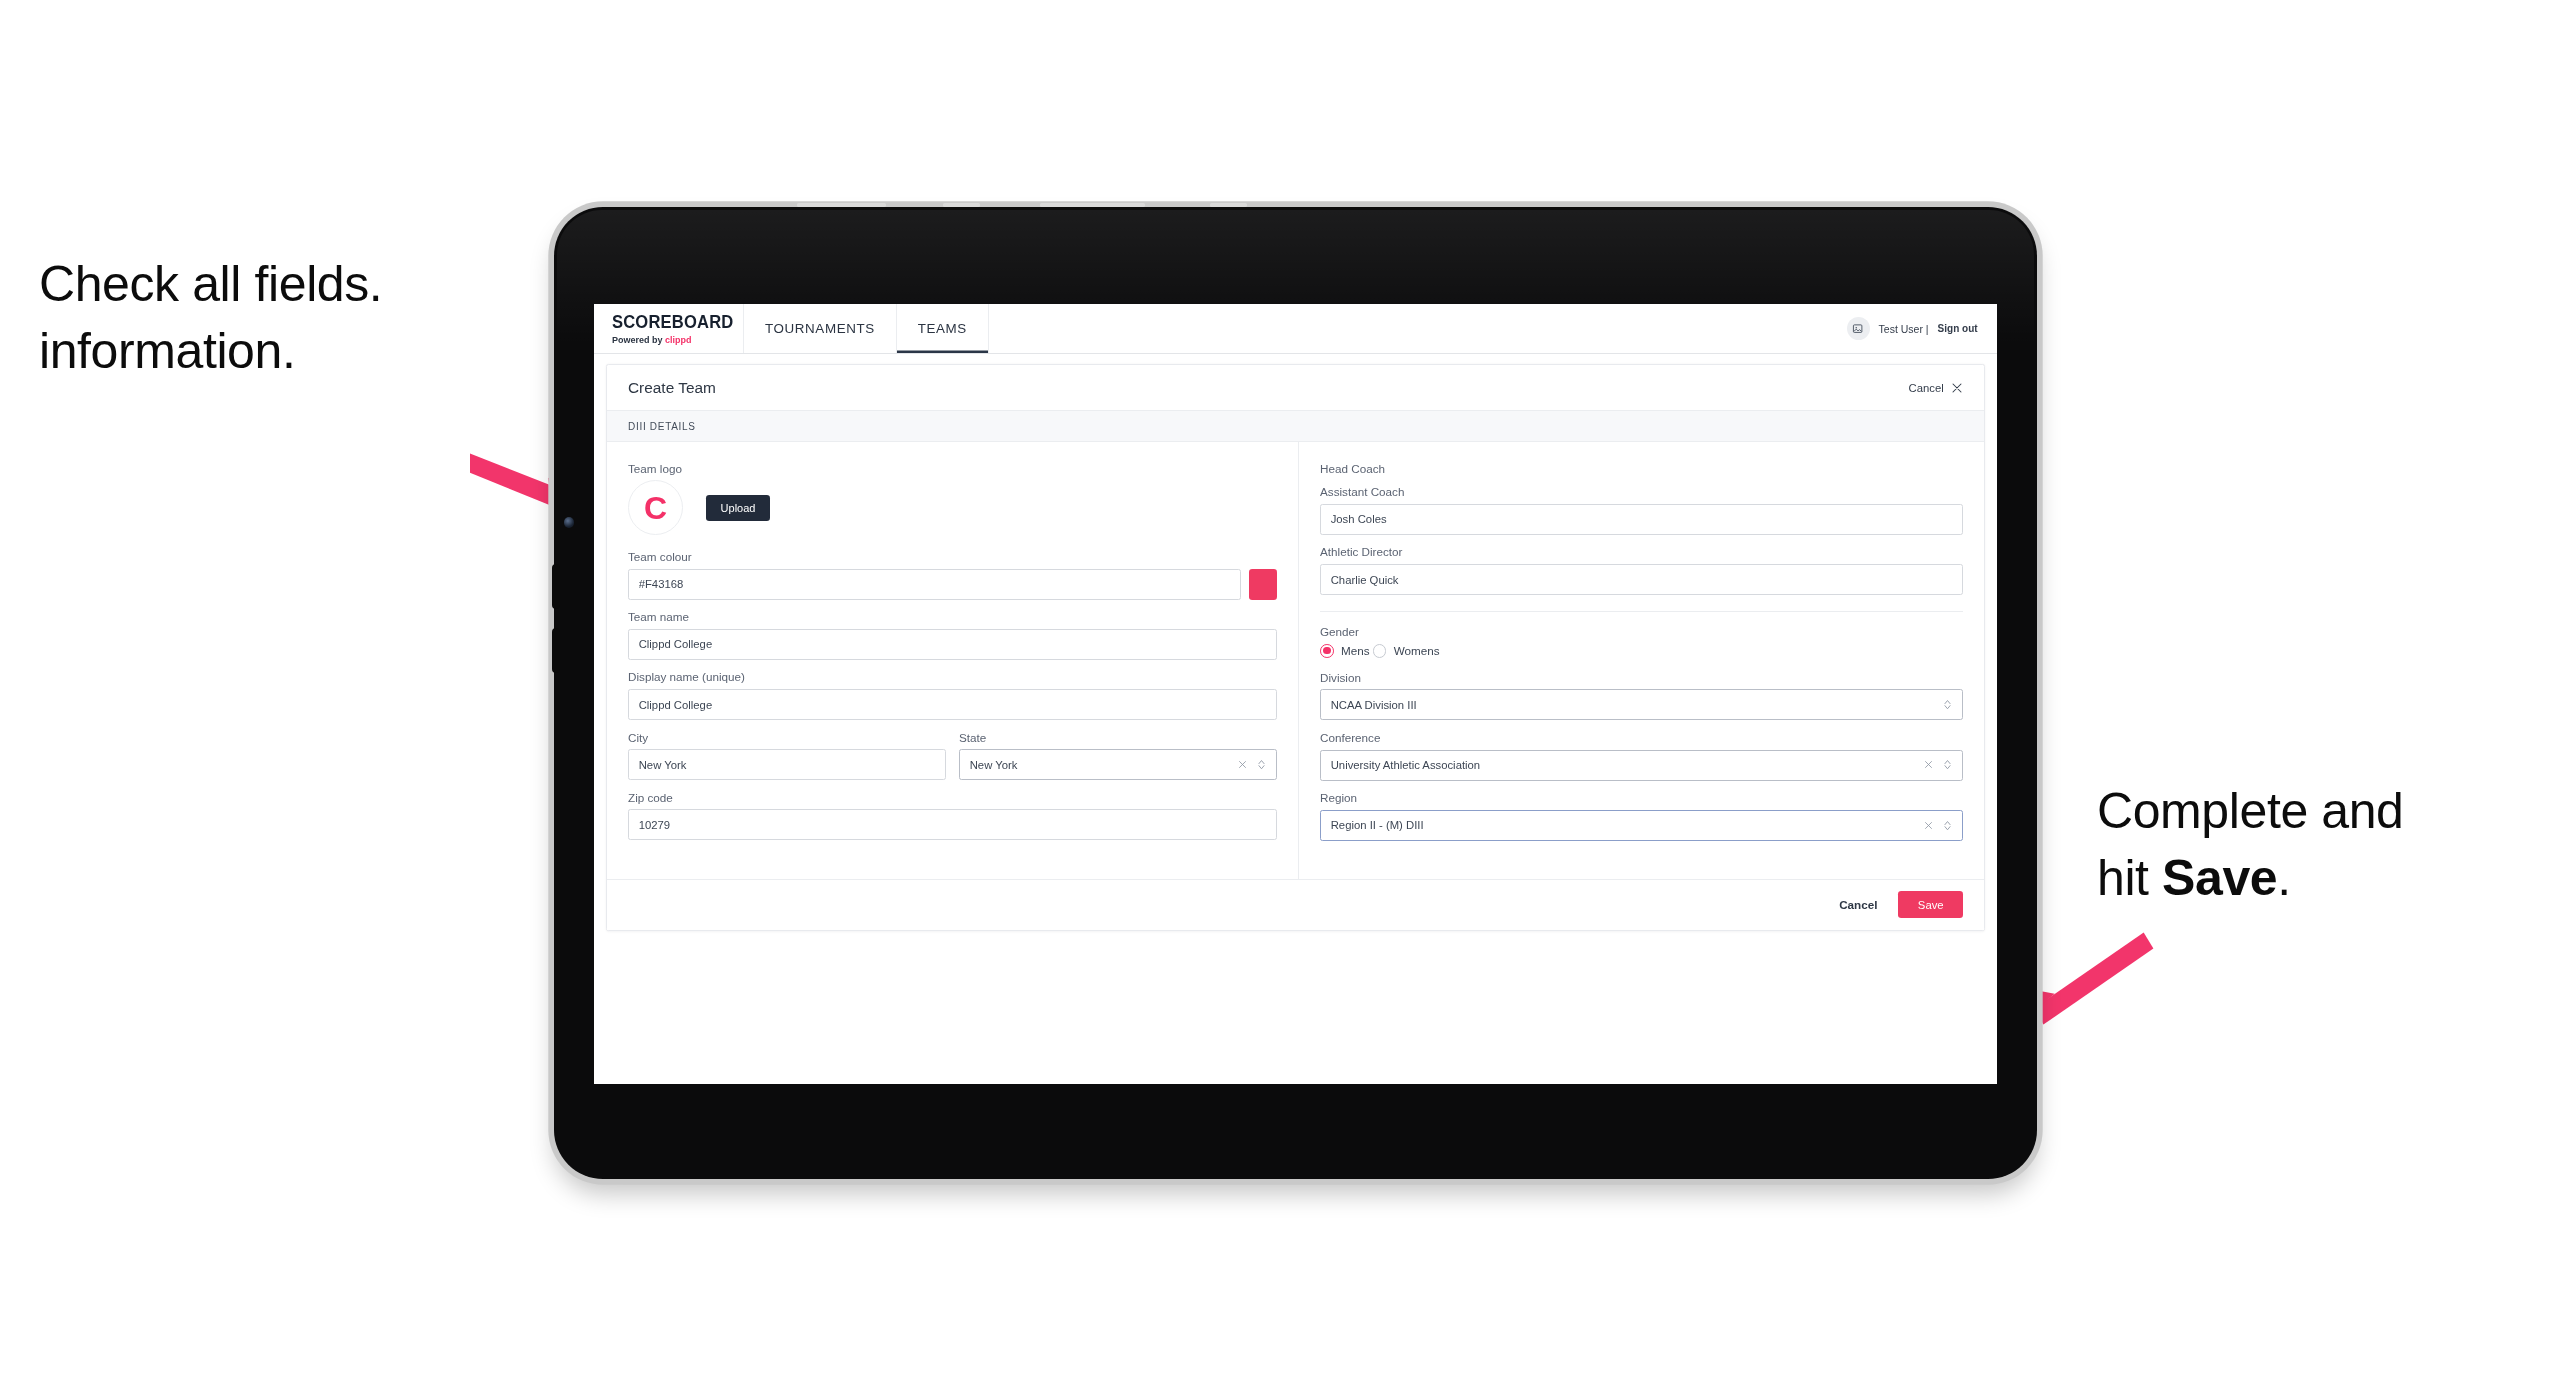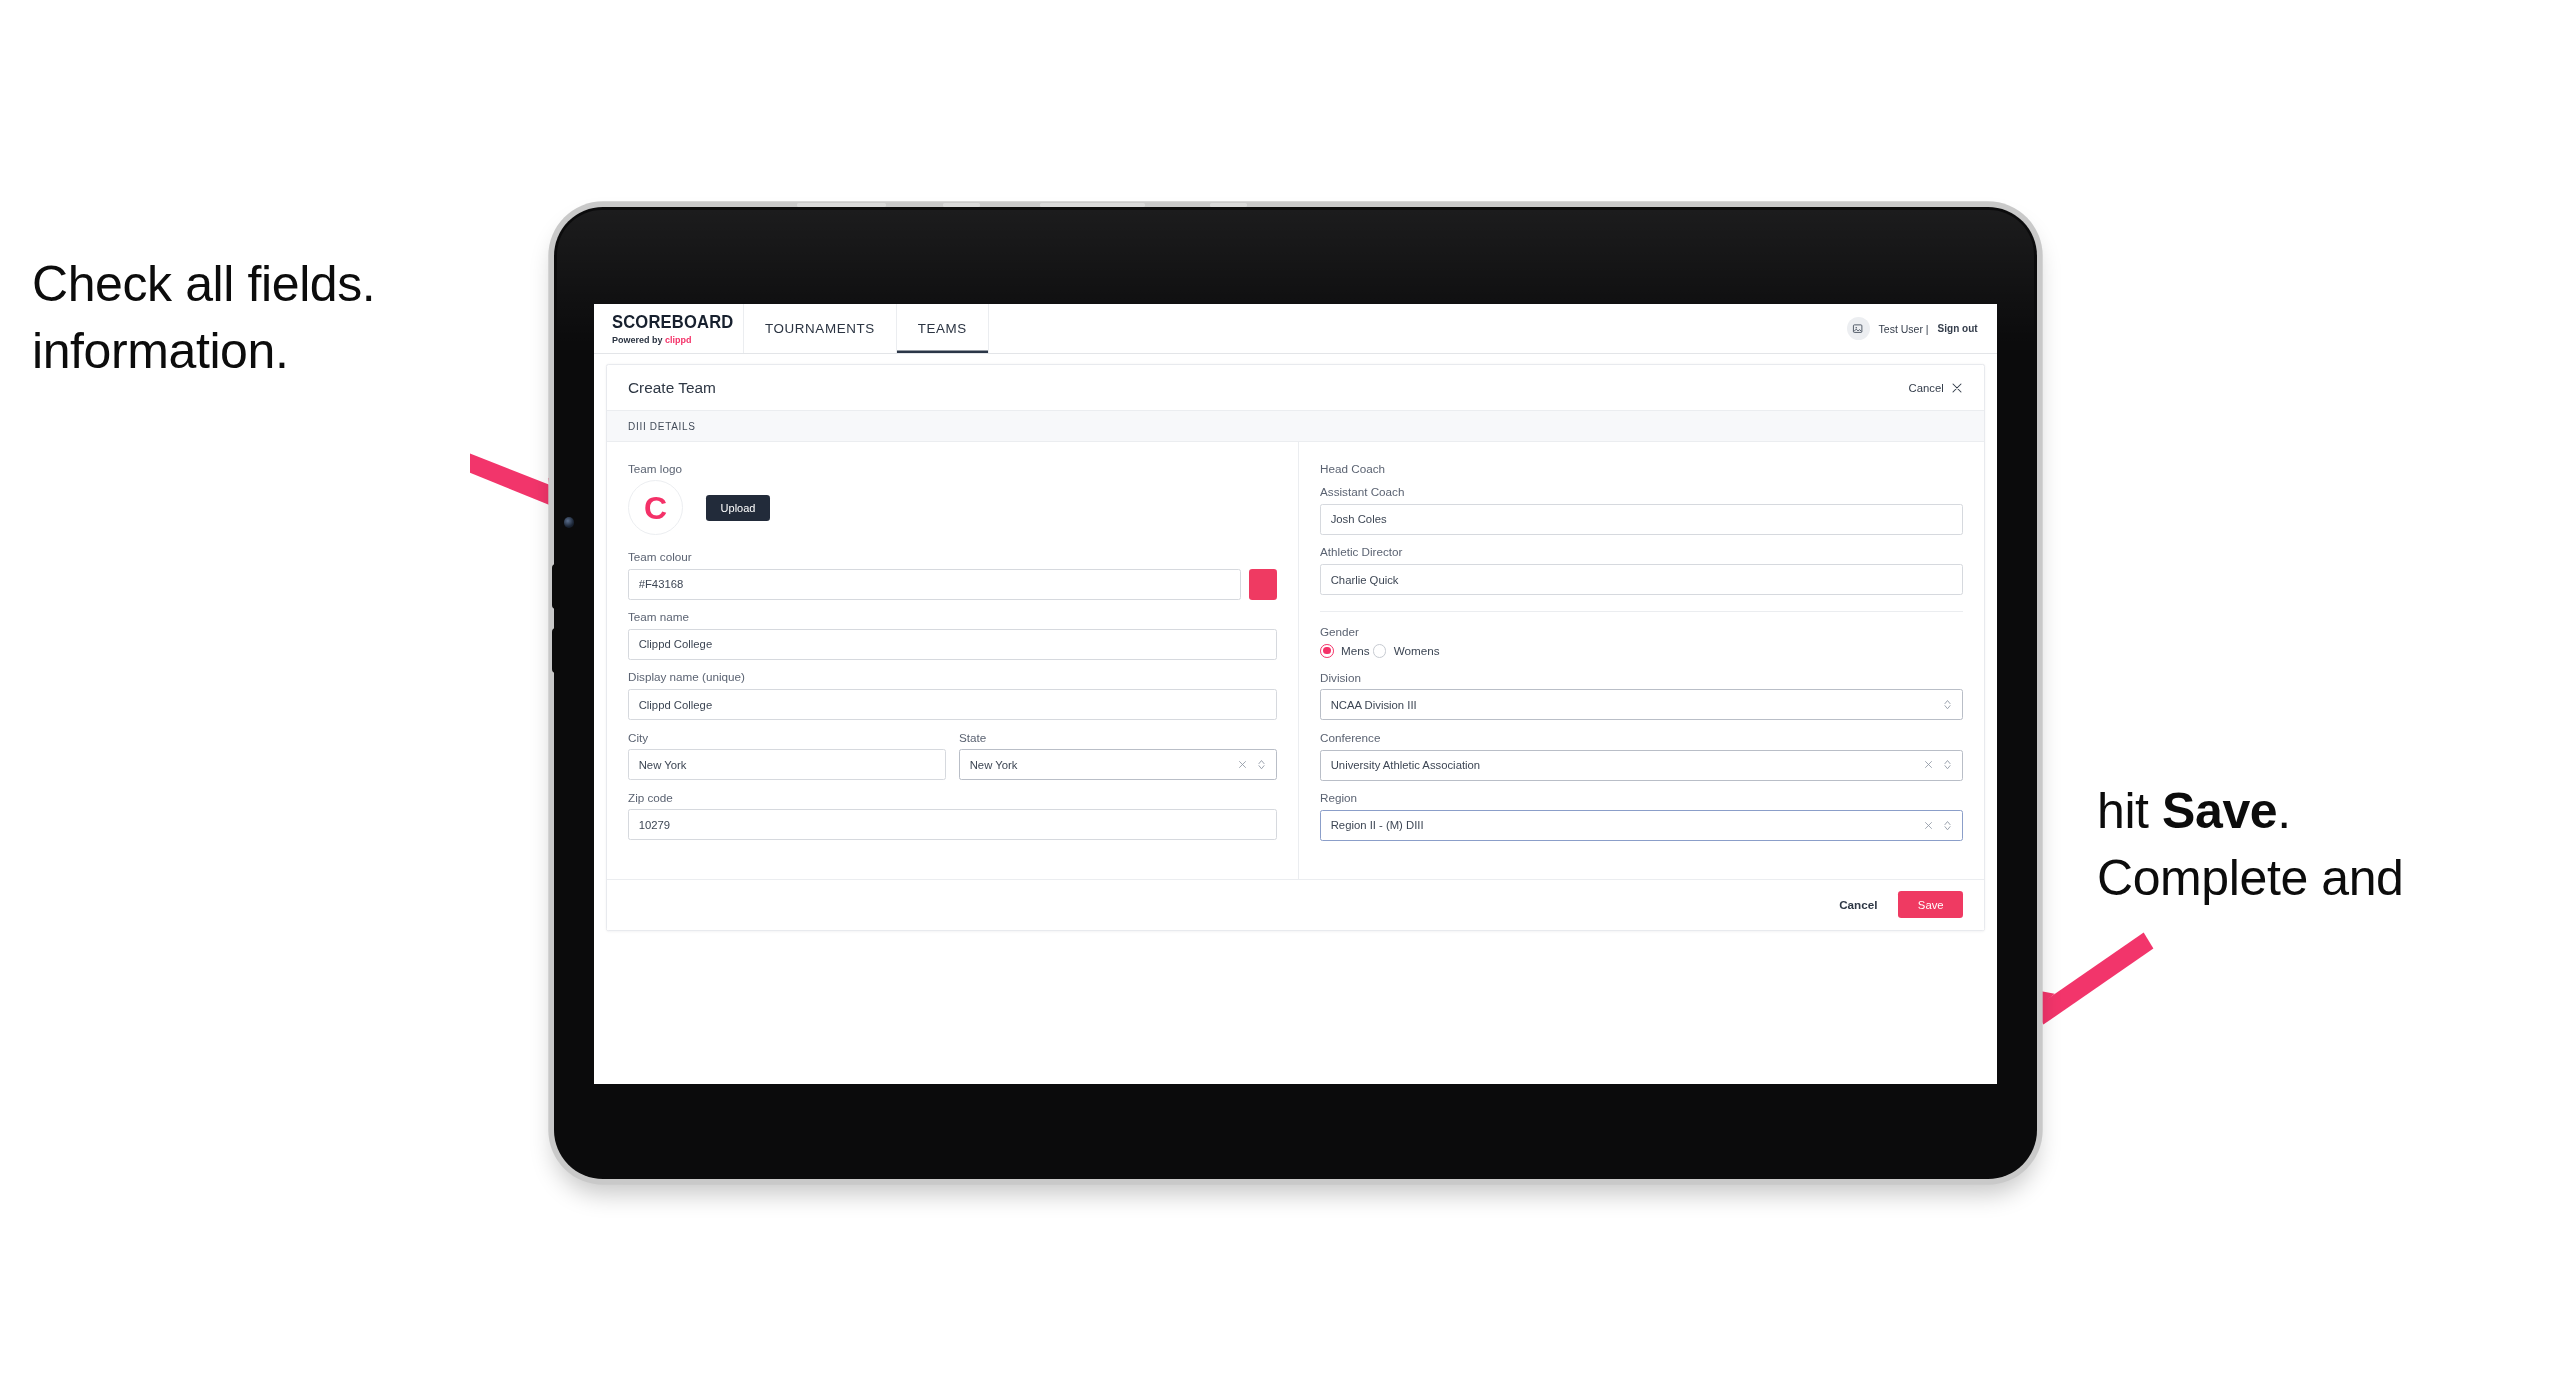--- a/index.html
+++ b/index.html
@@ -18,21 +18,21 @@
   
   .annotation {
     position: absolute;
     color: #0c0c0c;
     font-size: 50px;
     line-height: 1.33;
     font-weight: 400;
     letter-spacing: -0.4px;
     font-family: "Liberation Sans", sans-serif;
   }
-  #anno-left { left: 32px; top: 251px; width: 502px; }
+  #anno-left { left: 39px; top: 251px; width: 502px; }
   #anno-right { left: 2097px; top: 778px; width: 454px; }
   .anno-line { display: block; white-space: pre; }
   .anno-bold { font-weight: 700; }
 
   .arrow { position: absolute; }
 
   
   #tablet {
     position: absolute;
     left: 554px;
@@ -313,22 +313,22 @@
 </div>
 
 <svg class="arrow" id="arrow-left" style="left:470px; top:447px;" width="146" height="73" viewBox="0 0 180 90">
   <g fill="#f2356b">
     <polygon points="0,8 112,52 104,74 -4,30"></polygon>
     <polygon points="150,62 96,38 104,78"></polygon>
   </g>
 </svg>
 
 <div class="annotation" id="anno-right">
+  <span class="anno-line">Complete and</span>
   <span class="anno-line"><span>hit </span><span class="anno-bold">Save</span><span>.</span></span>
-  <span class="anno-line">Complete and</span>
 </div>
 
 <svg class="arrow" id="arrow-right" style="left:1969px; top:924px;" width="186" height="130" viewBox="0 0 230 160">
   <g fill="#f2356b">
     <polygon points="216,10 80,104 92,124 228,30"></polygon>
     <polygon points="26,152 106,86 44,74"></polygon>
   </g>
 </svg>
 
 <div id="tablet">

